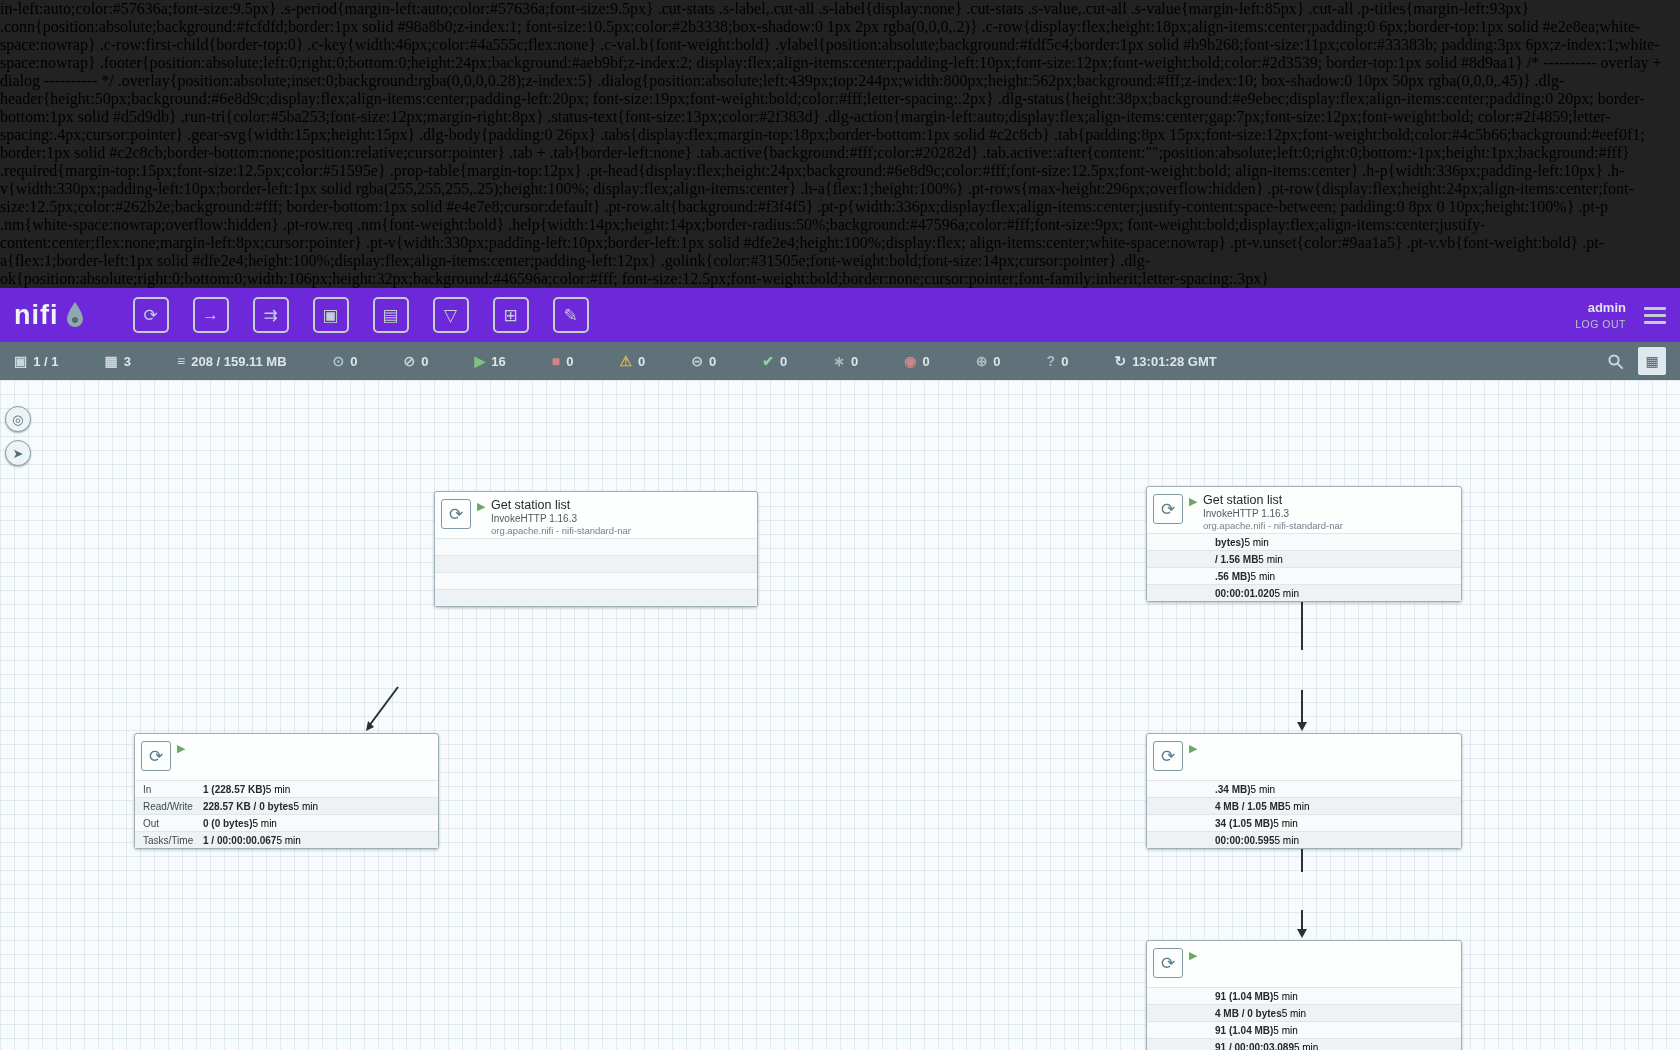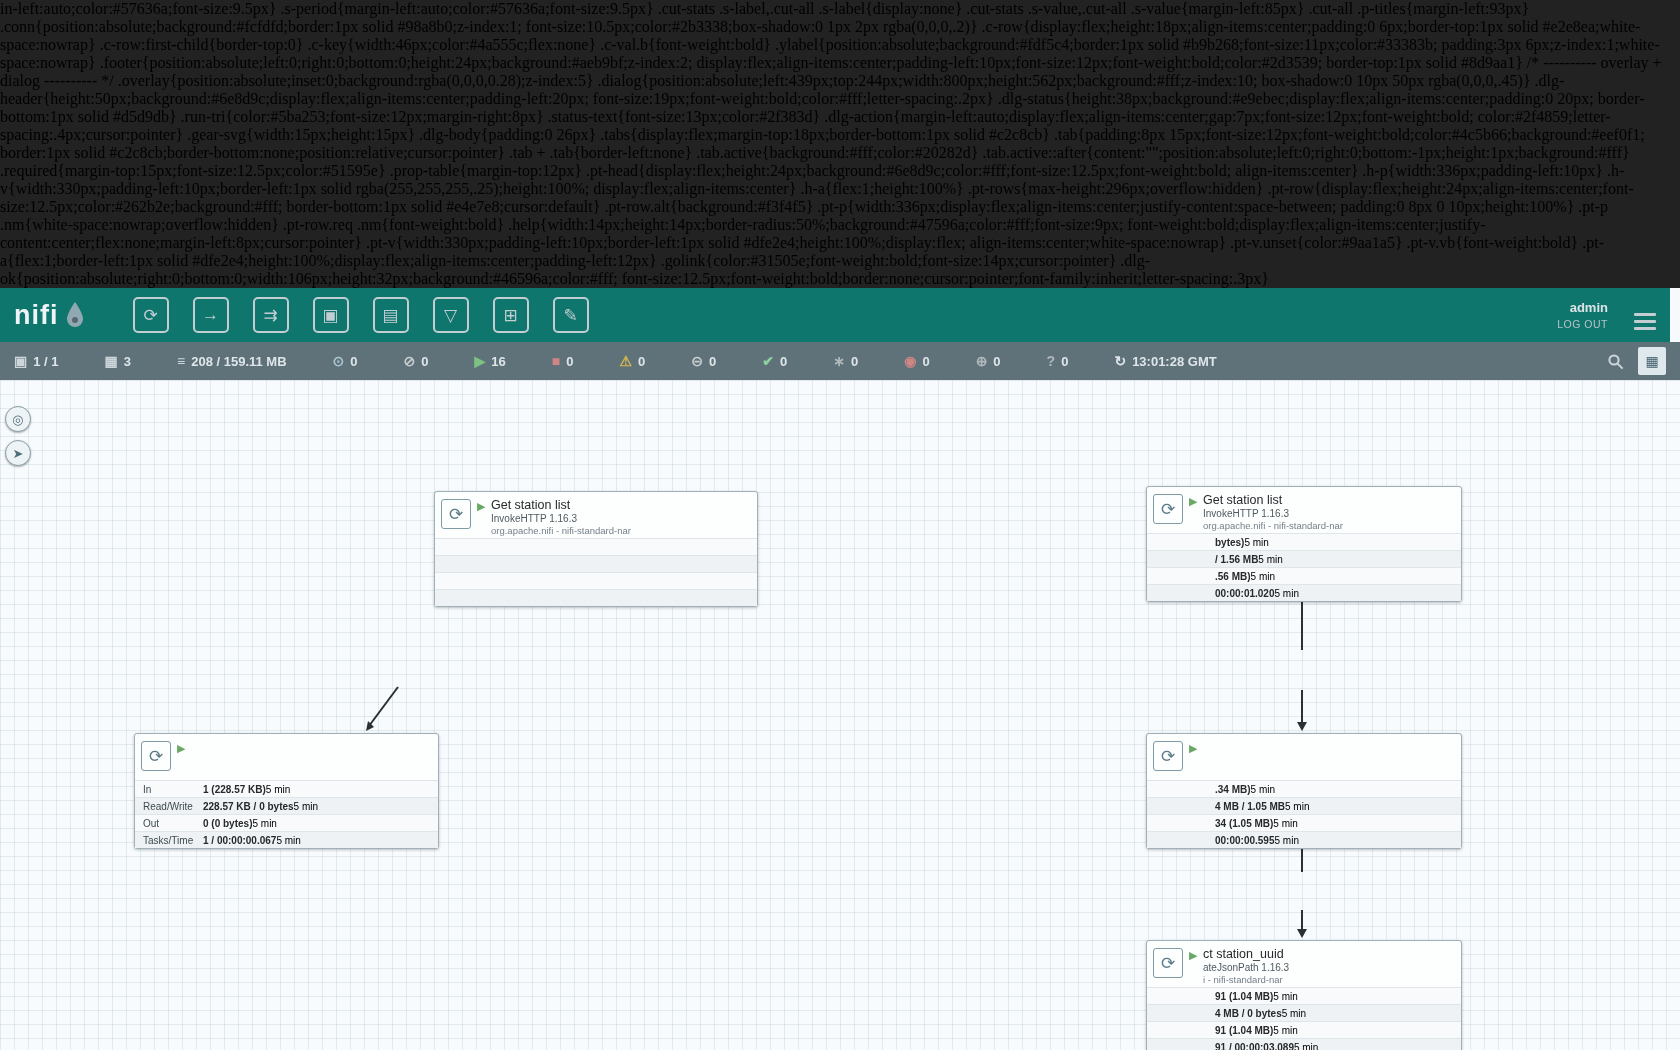--- a/index.html
+++ b/index.html
@@ -1,28 +1,28 @@
 <!DOCTYPE html>
 <html><head>
 <meta charset="utf-8">
 <style>
   *{box-sizing:border-box;margin:0;padding:0}
   body{margin:0;background:#222}
   .screen{position:relative;width:1680px;height:1050px;overflow:hidden;
     font-family:"Liberation Sans",sans-serif;background:#f6fafc}
 
   
-  .topbar{position:absolute;top:0;left:0;right:10px;height:54px;background:#0f766e;z-index:2;
+  .topbar{position:absolute;top:0;left:0;right:0;height:54px;background:#6d28d9;z-index:2;
     display:flex;align-items:center}
   .logo{display:flex;align-items:center;margin-left:14px;gap:4px}
   .logo-text{font-size:27px;font-weight:bold;color:#eef3f5;letter-spacing:1px}
   .tool-icons{display:flex;gap:24px;margin-left:46px}
   .tool-icon{width:36px;height:36px;border:2px solid #c3ced3;border-radius:5px;display:flex;
     align-items:center;justify-content:center;font-size:17px;color:#c3ced3;cursor:pointer}
-  .top-right{margin-left:auto;display:flex;align-items:flex-end;margin-right:14px;gap:26px}
+  .top-right{margin-left:auto;display:flex;align-items:center;margin-right:14px;gap:18px}
   .user-block{text-align:right}
   .user-name{font-size:13px;font-weight:bold;color:#dde4e7}
   .logout{font-size:10.5px;color:#b9c3c8;letter-spacing:.5px;margin-top:3px;cursor:pointer}
   .hamburger{width:22px;display:flex;flex-direction:column;gap:4px;cursor:pointer}
   .hamburger span{height:3px;background:#c3ced3;border-radius:1px}
 
   
   .statusbar{position:absolute;top:54px;left:0;right:0;height:38px;background:#5f7279;z-index:2;
     display:flex;align-items:center;padding:0 14px}
   .sb-items{display:flex;gap:46px;align-items:center}
@@ -261,25 +261,20 @@
           <span class="s-value">00:00:00.595</span>
           <span class="s-period">5 min</span>
         </div>
       </div>
   </div>
 
   <div class="processor cut-all" style="left:1146px;top:652px;width:316px">
     <div class="p-head">
       <span class="p-icon">⟳</span>
       <span class="p-run">▶</span>
-      <div class="p-titles">
-        <div class="p-title">ct station_uuid</div>
-        <div class="p-type">ateJsonPath 1.16.3</div>
-        <div class="p-bundle">i - nifi-standard-nar</div>
-      </div>
     </div>
     <div class="p-stats">
         <div class="s-row">
           <span class="s-label"></span>
           <span class="s-value">91 (1.04 MB)</span>
           <span class="s-period">5 min</span>
         </div>
         <div class="s-row">
           <span class="s-label"></span>
           <span class="s-value">4 MB / 0 bytes</span>

